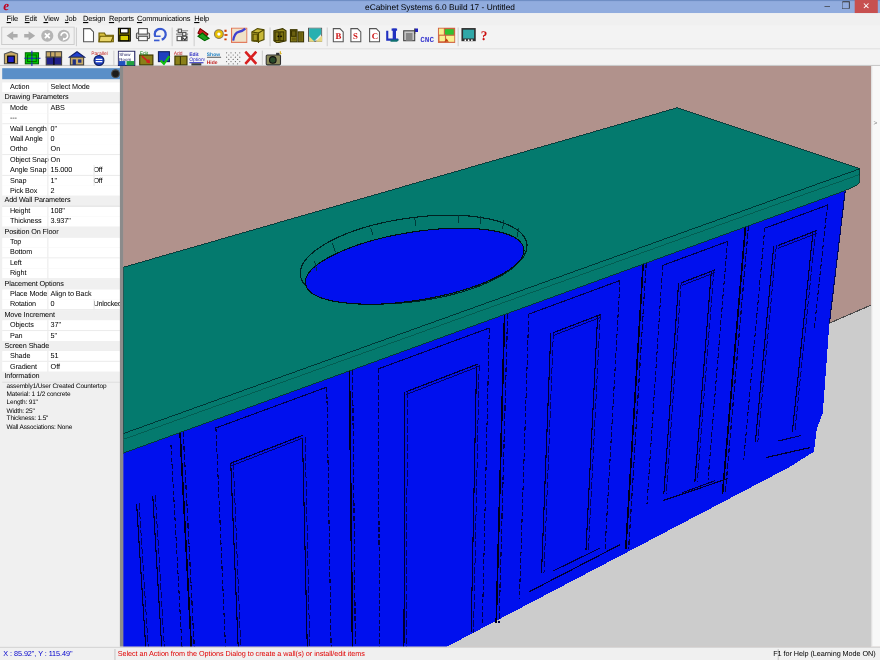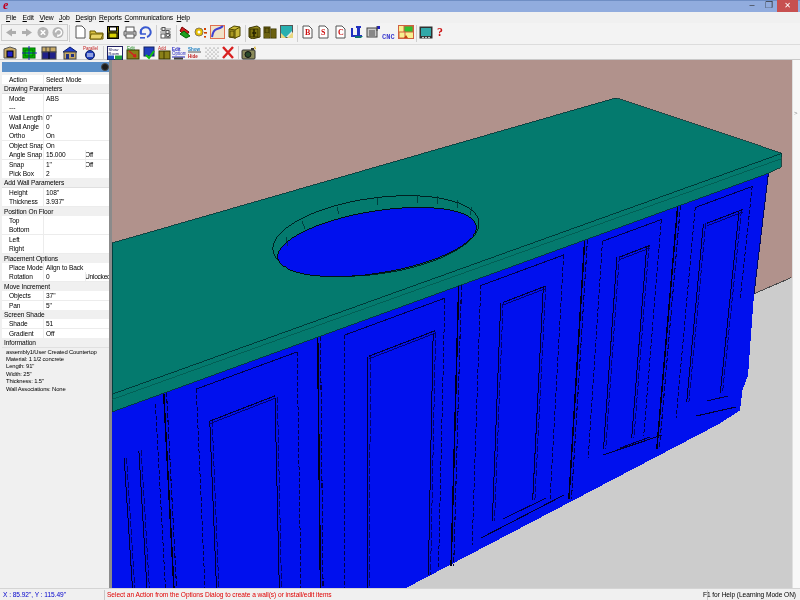--- a/index.html
+++ b/index.html
@@ -36,20 +36,21 @@
 #viewport{left:112px;top:60px;width:688px;height:528px;background:#b1928c}
 #rstrip{left:792px;top:60px;width:8px;height:528px;background:#f8f8f8;border-left:1px solid #e0e0e0}
 .icon{position:absolute}
 </style>
 </head>
 <body>
 <div id="app">
 
   <div id="titlebar" class="abs"></div>
   <div id="elogo" class="abs">e</div>
+  <div id="title-text" class="abs">eCabinet Systems 6.0 Build 17 - Untitled</div>
   <div class="abs wbtn" style="left:745px;width:14px">–</div>
   <div class="abs wbtn" style="left:762px;width:14px">❐</div>
   <div id="btn-close" class="abs">✕</div>
 
   <div id="menubar" class="abs">
     <span class="mi" style="left:6px"><u>F</u>ile</span>
     <span class="mi" style="left:22.5px"><u>E</u>dit</span>
     <span class="mi" style="left:39.5px"><u>V</u>iew</span>
     <span class="mi" style="left:59px"><u>J</u>ob</span>
     <span class="mi" style="left:75.5px"><u>D</u>esign</span>

